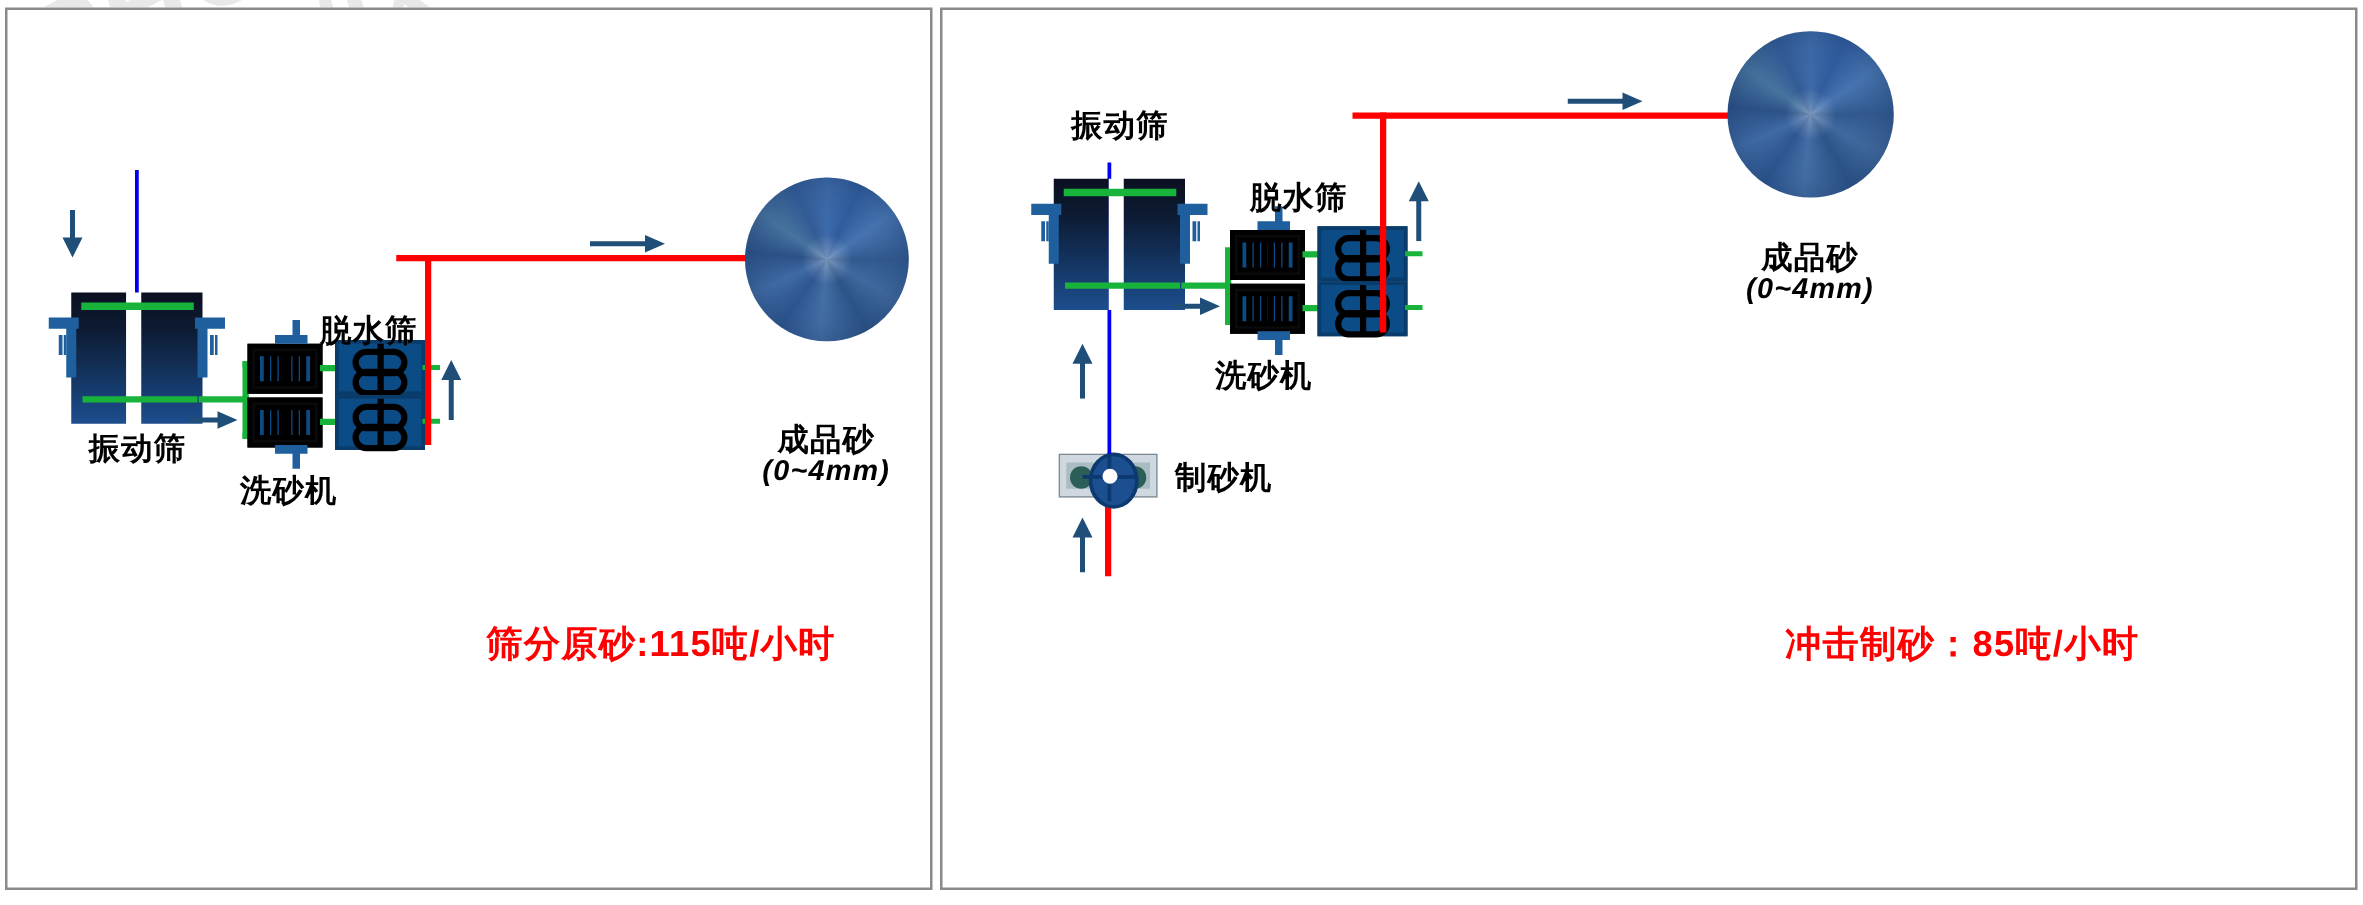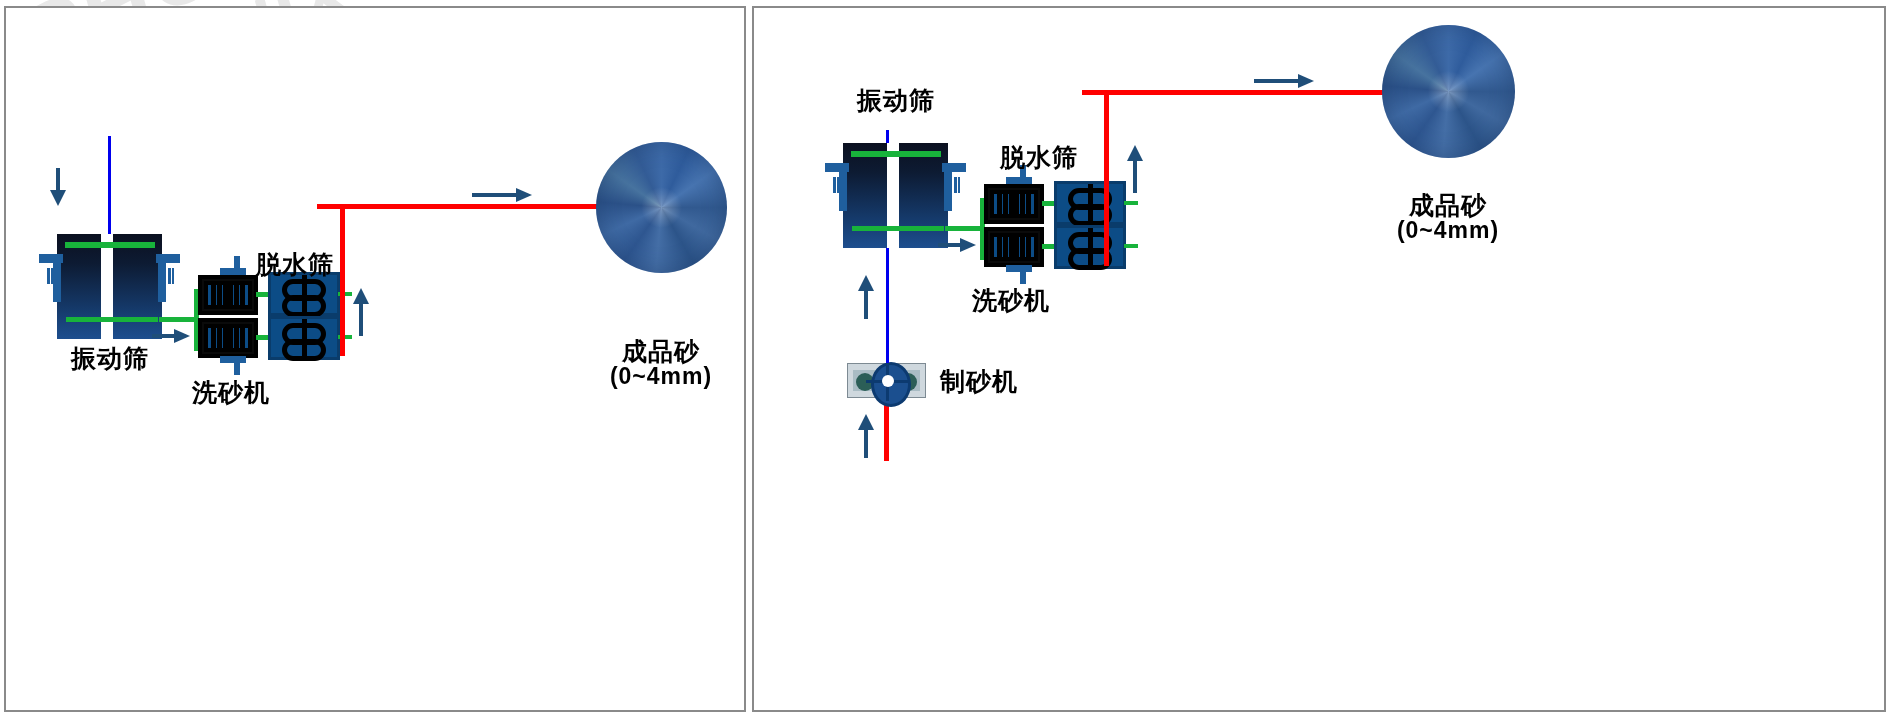--- a/index.html
+++ b/index.html
@@ -16,21 +16,21 @@
   .wm-text{font-family:"Liberation Sans","DejaVu Sans",sans-serif;font-weight:800;font-style:italic;
            color:#e8e8e8;letter-spacing:2px;white-space:nowrap;transform-origin:left top;}
   .wm-logo{position:absolute;pointer-events:none;}
   .bin{position:absolute;box-sizing:border-box;background:#13ae4b;border:5px solid #000;
        display:flex;align-items:center;justify-content:center;}
   .bin span{color:#fff;font-size:27px;font-weight:700;letter-spacing:2px;
             font-family:"Liberation Sans","DejaVu Sans",sans-serif;}
 
   .label{position:absolute;color:#000;font-size:25px;font-weight:700;white-space:nowrap;
          font-family:"Liberation Sans","DejaVu Sans",sans-serif;letter-spacing:1px;}
-  .label.small{font-size:23px;}
+  .label.small{font-size:23px;font-style:italic;}
   .label.center{text-align:center;}
 
   .redtext{position:absolute;color:#ff0000;font-size:29px;font-weight:700;white-space:nowrap;
            font-family:"Liberation Sans","DejaVu Sans",sans-serif;letter-spacing:1px;}
 
   
   .ln{position:absolute;}
   .ln-blue{background:#0000ee;}
   .ln-red{background:#ff0000;}
   .ln-green{background:#16b game;}
@@ -212,20 +212,21 @@
   </svg>
   <svg class="arrow" width="18" height="48" viewBox="0 0 18 48" style="left:352px;top:288px;">
     <path d="M9 48 L9 14" stroke="#1f4e79" stroke-width="4" fill="none"></path>
     <path d="M9 0 L1 16 L17 16 Z" fill="#1f4e79"></path>
   </svg>
 
   <div class="sphere" style="left:596px;top:142px;width:131px;height:131px;"></div>
   <div class="label center" style="left:591px;top:335px;width:140px;">成品砂</div>
   <div class="label center small" style="left:591px;top:363px;width:140px;">(0~4mm)</div>
 
+  <div class="redtext" style="left:389px;top:496px;">筛分原砂:115吨/小时</div>
 
 
   <div class="ln ln-red" style="left:884px;top:383px;width:5px;height:78px;"></div>
   <svg class="arrow" width="18" height="44" viewBox="0 0 18 44" style="left:857px;top:414px;">
     <path d="M9 44 L9 14" stroke="#1f4e79" stroke-width="4" fill="none"></path>
     <path d="M9 0 L1 16 L17 16 Z" fill="#1f4e79"></path>
   </svg>
 
   <div class="maker" style="left:847px;top:363px;width:79px;height:35px;">
     <div class="side" style="left:5px;"></div>
@@ -336,14 +337,15 @@
   </svg>
   <svg class="arrow" width="18" height="48" viewBox="0 0 18 48" style="left:1126px;top:145px;">
     <path d="M9 48 L9 14" stroke="#1f4e79" stroke-width="4" fill="none"></path>
     <path d="M9 0 L1 16 L17 16 Z" fill="#1f4e79"></path>
   </svg>
 
   <div class="sphere" style="left:1382px;top:25px;width:133px;height:133px;"></div>
   <div class="label center" style="left:1378px;top:189px;width:140px;">成品砂</div>
   <div class="label center small" style="left:1378px;top:217px;width:140px;">(0~4mm)</div>
 
+  <div class="redtext" style="left:1428px;top:496px;">冲击制砂：85吨/小时</div>
 
 </div>
 
 </body></html>

